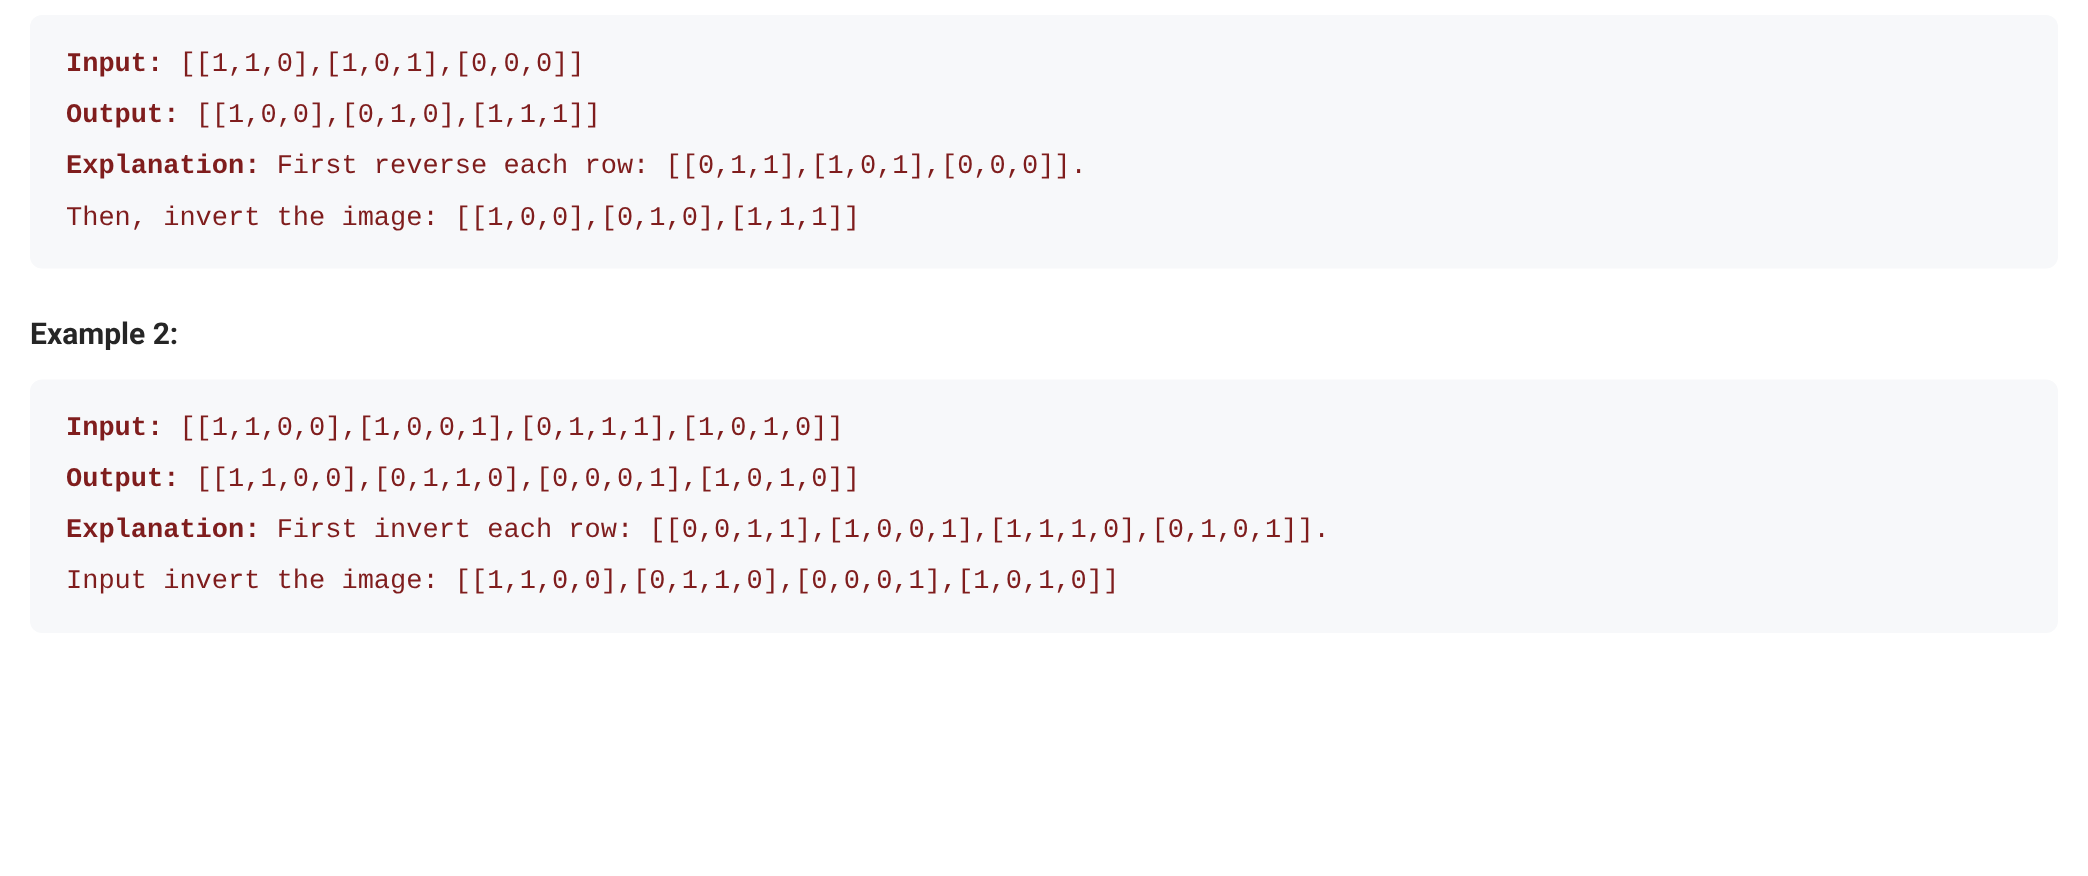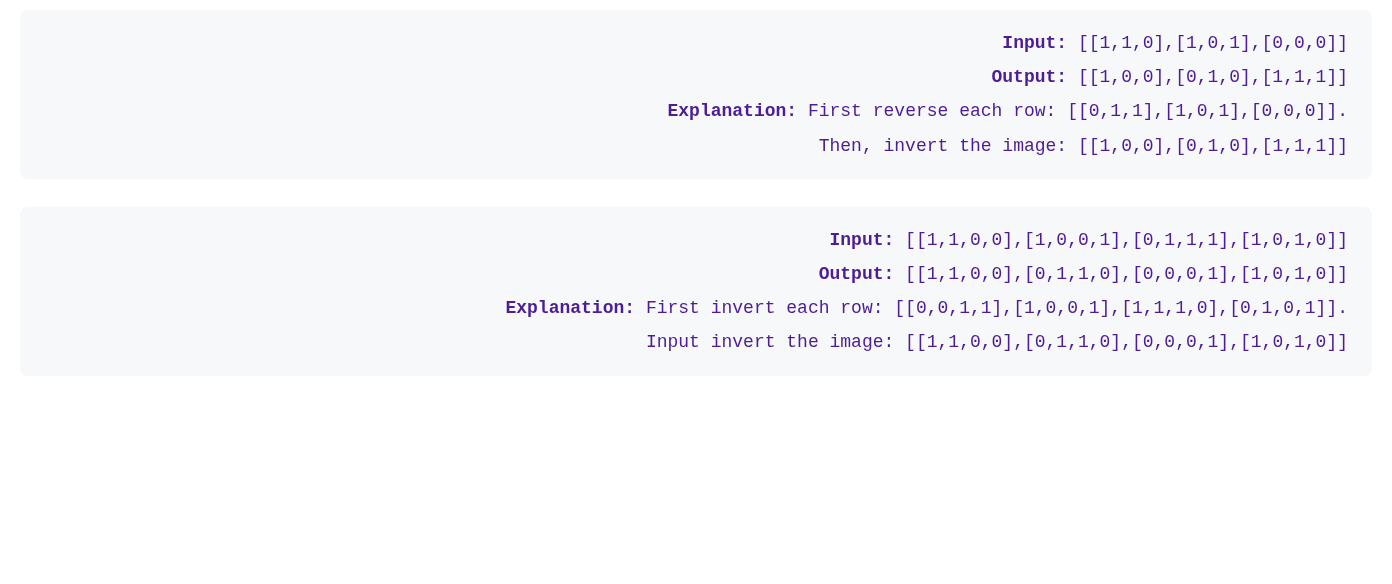--- a/index.html
+++ b/index.html
@@ -23,37 +23,37 @@
       margin-top: 8px;
     }
     .code-block {
       background: #f7f8fa;
       border-radius: 8px;
       padding: 16px 24px;
       margin-bottom: 28px;
       font-family: "SFMono-Regular", Consolas, "Liberation Mono", Menlo, Courier, monospace;
       font-size: 18px;
       line-height: 1.9;
-      color: #4c1d95;
+      color: #7f1d1d;
       white-space: pre-wrap;
       word-wrap: break-word;
-      text-align: right;
     }
     .code-block .label {
       font-weight: 700;
     }
   </style>
 </head>
 <body>
 
 <div>
   <div class="code-block"><span class="label">Input:</span><span> [[1,1,0],[1,0,1],[0,0,0]]</span>
 <span class="label">Output:</span><span> [[1,0,0],[0,1,0],[1,1,1]]</span>
 <span class="label">Explanation:</span><span> First reverse each row: [[0,1,1],[1,0,1],[0,0,0]].</span>
 <span>Then, invert the image: [[1,0,0],[0,1,0],[1,1,1]]</span></div>
 </div>
 
 <div>
+  <p class="example-heading">Example 2:</p>
   <div class="code-block"><span class="label">Input:</span><span> [[1,1,0,0],[1,0,0,1],[0,1,1,1],[1,0,1,0]]</span>
 <span class="label">Output:</span><span> [[1,1,0,0],[0,1,1,0],[0,0,0,1],[1,0,1,0]]</span>
 <span class="label">Explanation:</span><span> First invert each row: [[0,0,1,1],[1,0,0,1],[1,1,1,0],[0,1,0,1]].</span>
 <span>Input invert the image: [[1,1,0,0],[0,1,1,0],[0,0,0,1],[1,0,1,0]]</span></div>
 </div>
 
 </body></html>

